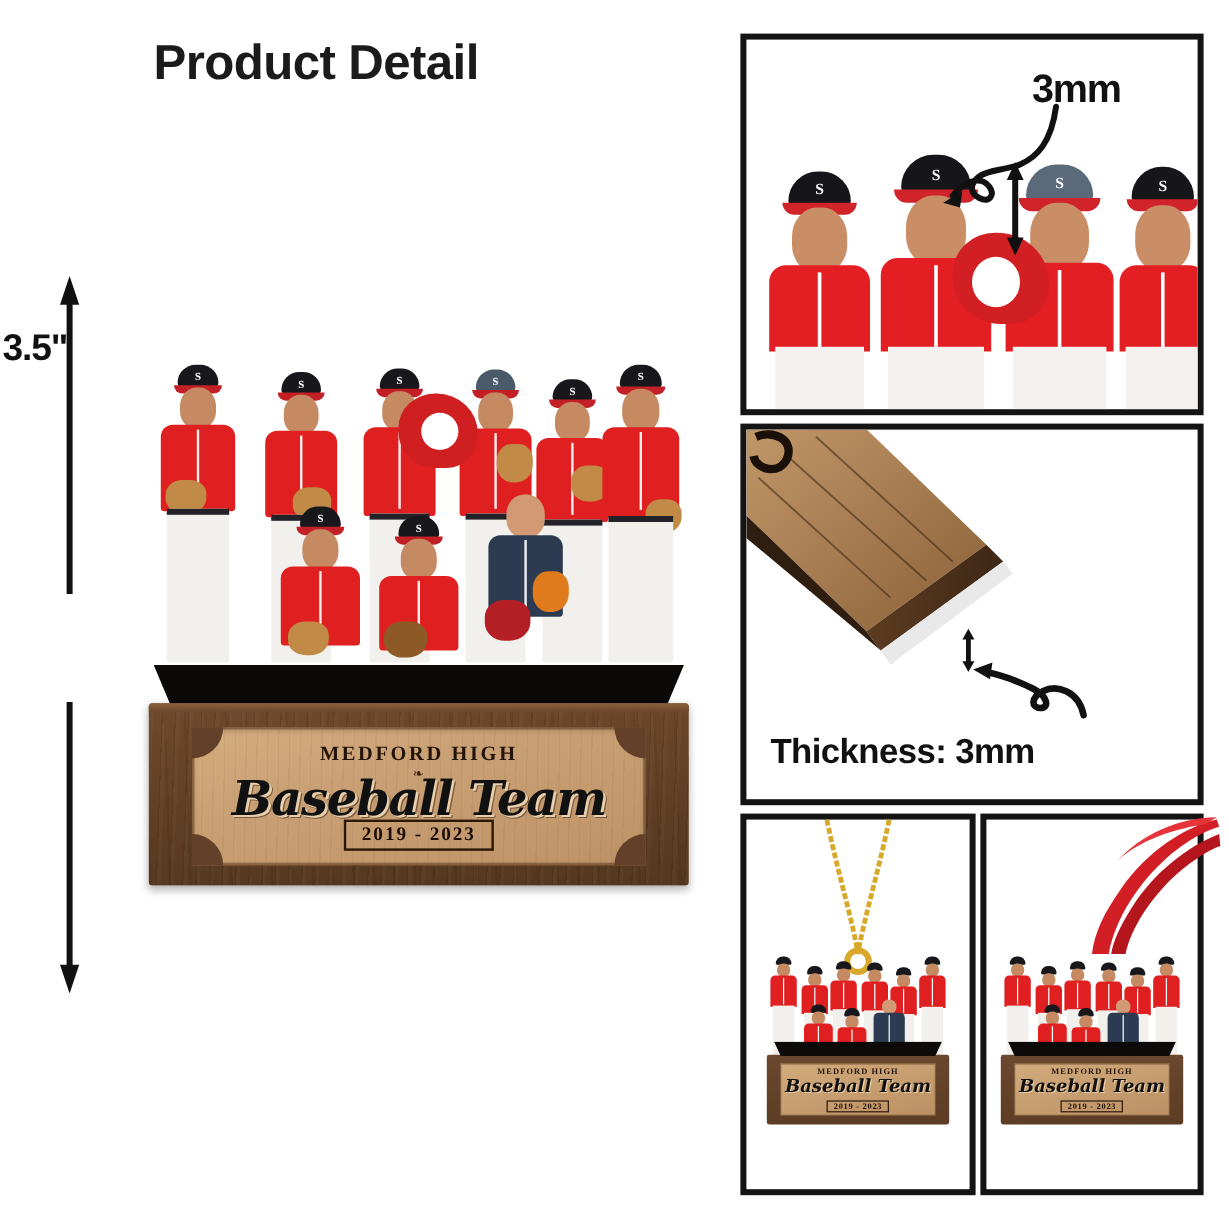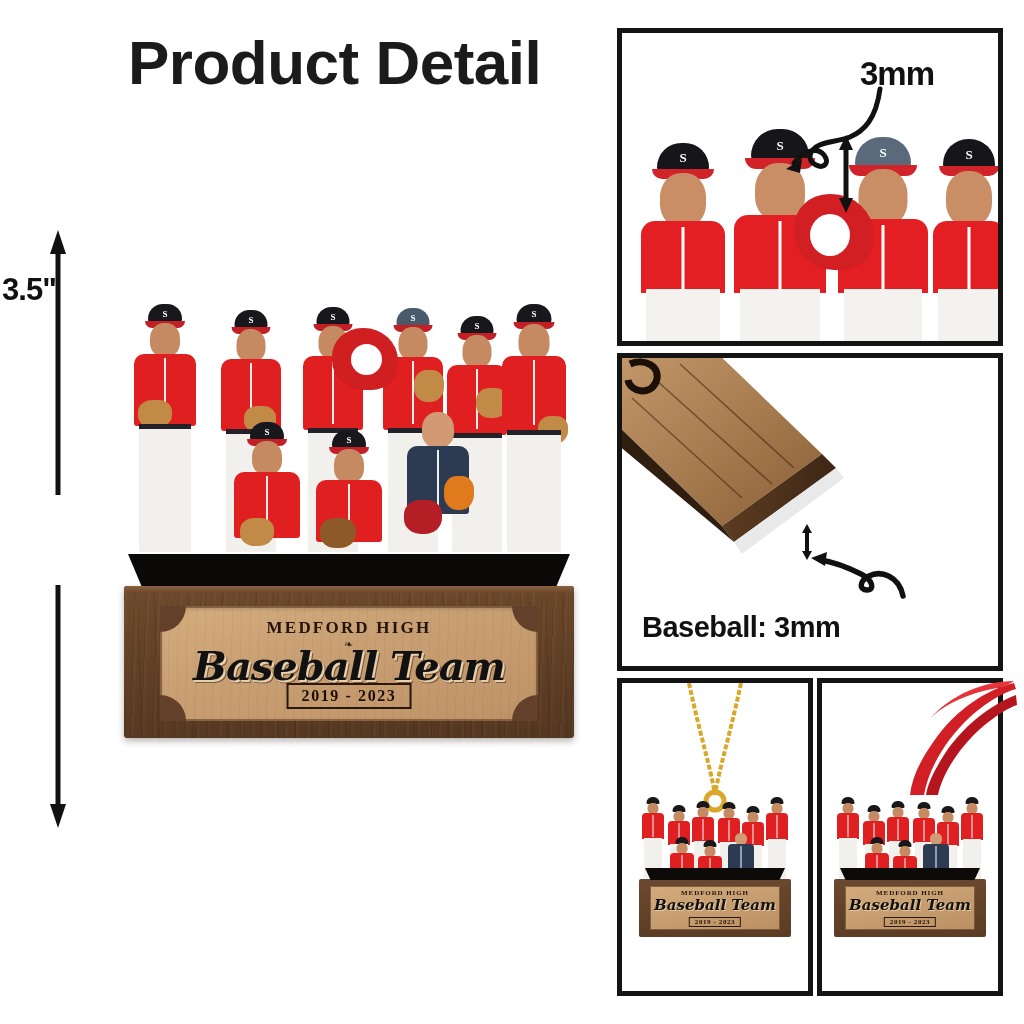--- a/index.html
+++ b/index.html
@@ -6,21 +6,21 @@
   body{
     width:1024px;height:1024px;background:#ffffff;
     font-family:"Liberation Sans", sans-serif;
     overflow:hidden;position:relative;
   }
   .stage{position:absolute;inset:0;}
 
   
   #page-title{
     position:absolute;left:128px;top:32px;
-    font-size:62px;font-weight:700;color:#1b1b1b;
+    font-size:41px;font-weight:700;color:#1b1b1b;
     letter-spacing:-0.5px;line-height:1;
   }
 
   
   #dim-ruler{position:absolute;left:30px;top:230px;width:56px;height:598px;}
   .dim-label{
     position:absolute;left:-8px;top:272px;width:74px;text-align:center;
     font-size:31px;font-weight:700;color:#111;letter-spacing:-1px;
   }
 
@@ -364,21 +364,21 @@
       <polygon points="10,0 5,9 15,9" fill="#111"></polygon>
       <rect x="8" y="7" width="4" height="22" fill="#111"></rect>
       <polygon points="10,36 5,27 15,27" fill="#111"></polygon>
     </svg>
 
     <svg class="callout-thick" width="110" height="70" viewBox="0 0 110 70">
       <path d="M96 66 C 92 46, 74 40, 62 46 C 52 51, 52 60, 60 60 C 68 60, 66 50, 54 44 C 42 38, 26 32, 14 30" stroke="#111" stroke-width="5.5" fill="none" stroke-linecap="round"></path>
       <polygon points="4,28 20,22 18,36" fill="#111"></polygon>
     </svg>
 
-    <div class="thick-label">Baseball: 3mm</div>
+    <div class="thick-label">Thickness: 3mm</div>
   </div>
 
   <div class="panel" id="panel-chain">
     <svg width="120" height="130" viewBox="0 0 120 130" style="position:absolute;left:33px;top:0;">
       <path d="M34 0 C 44 48, 56 86, 60 112" stroke="#d7a82a" stroke-width="4" fill="none" stroke-dasharray="5 2"></path>
       <path d="M86 0 C 76 48, 64 86, 60 112" stroke="#d7a82a" stroke-width="4" fill="none" stroke-dasharray="5 2"></path>
       <circle cx="60" cy="118" r="9" fill="none" stroke="#d9a72c" stroke-width="5"></circle>
     </svg>
 
     <div class="mini" style="top:112px;">

